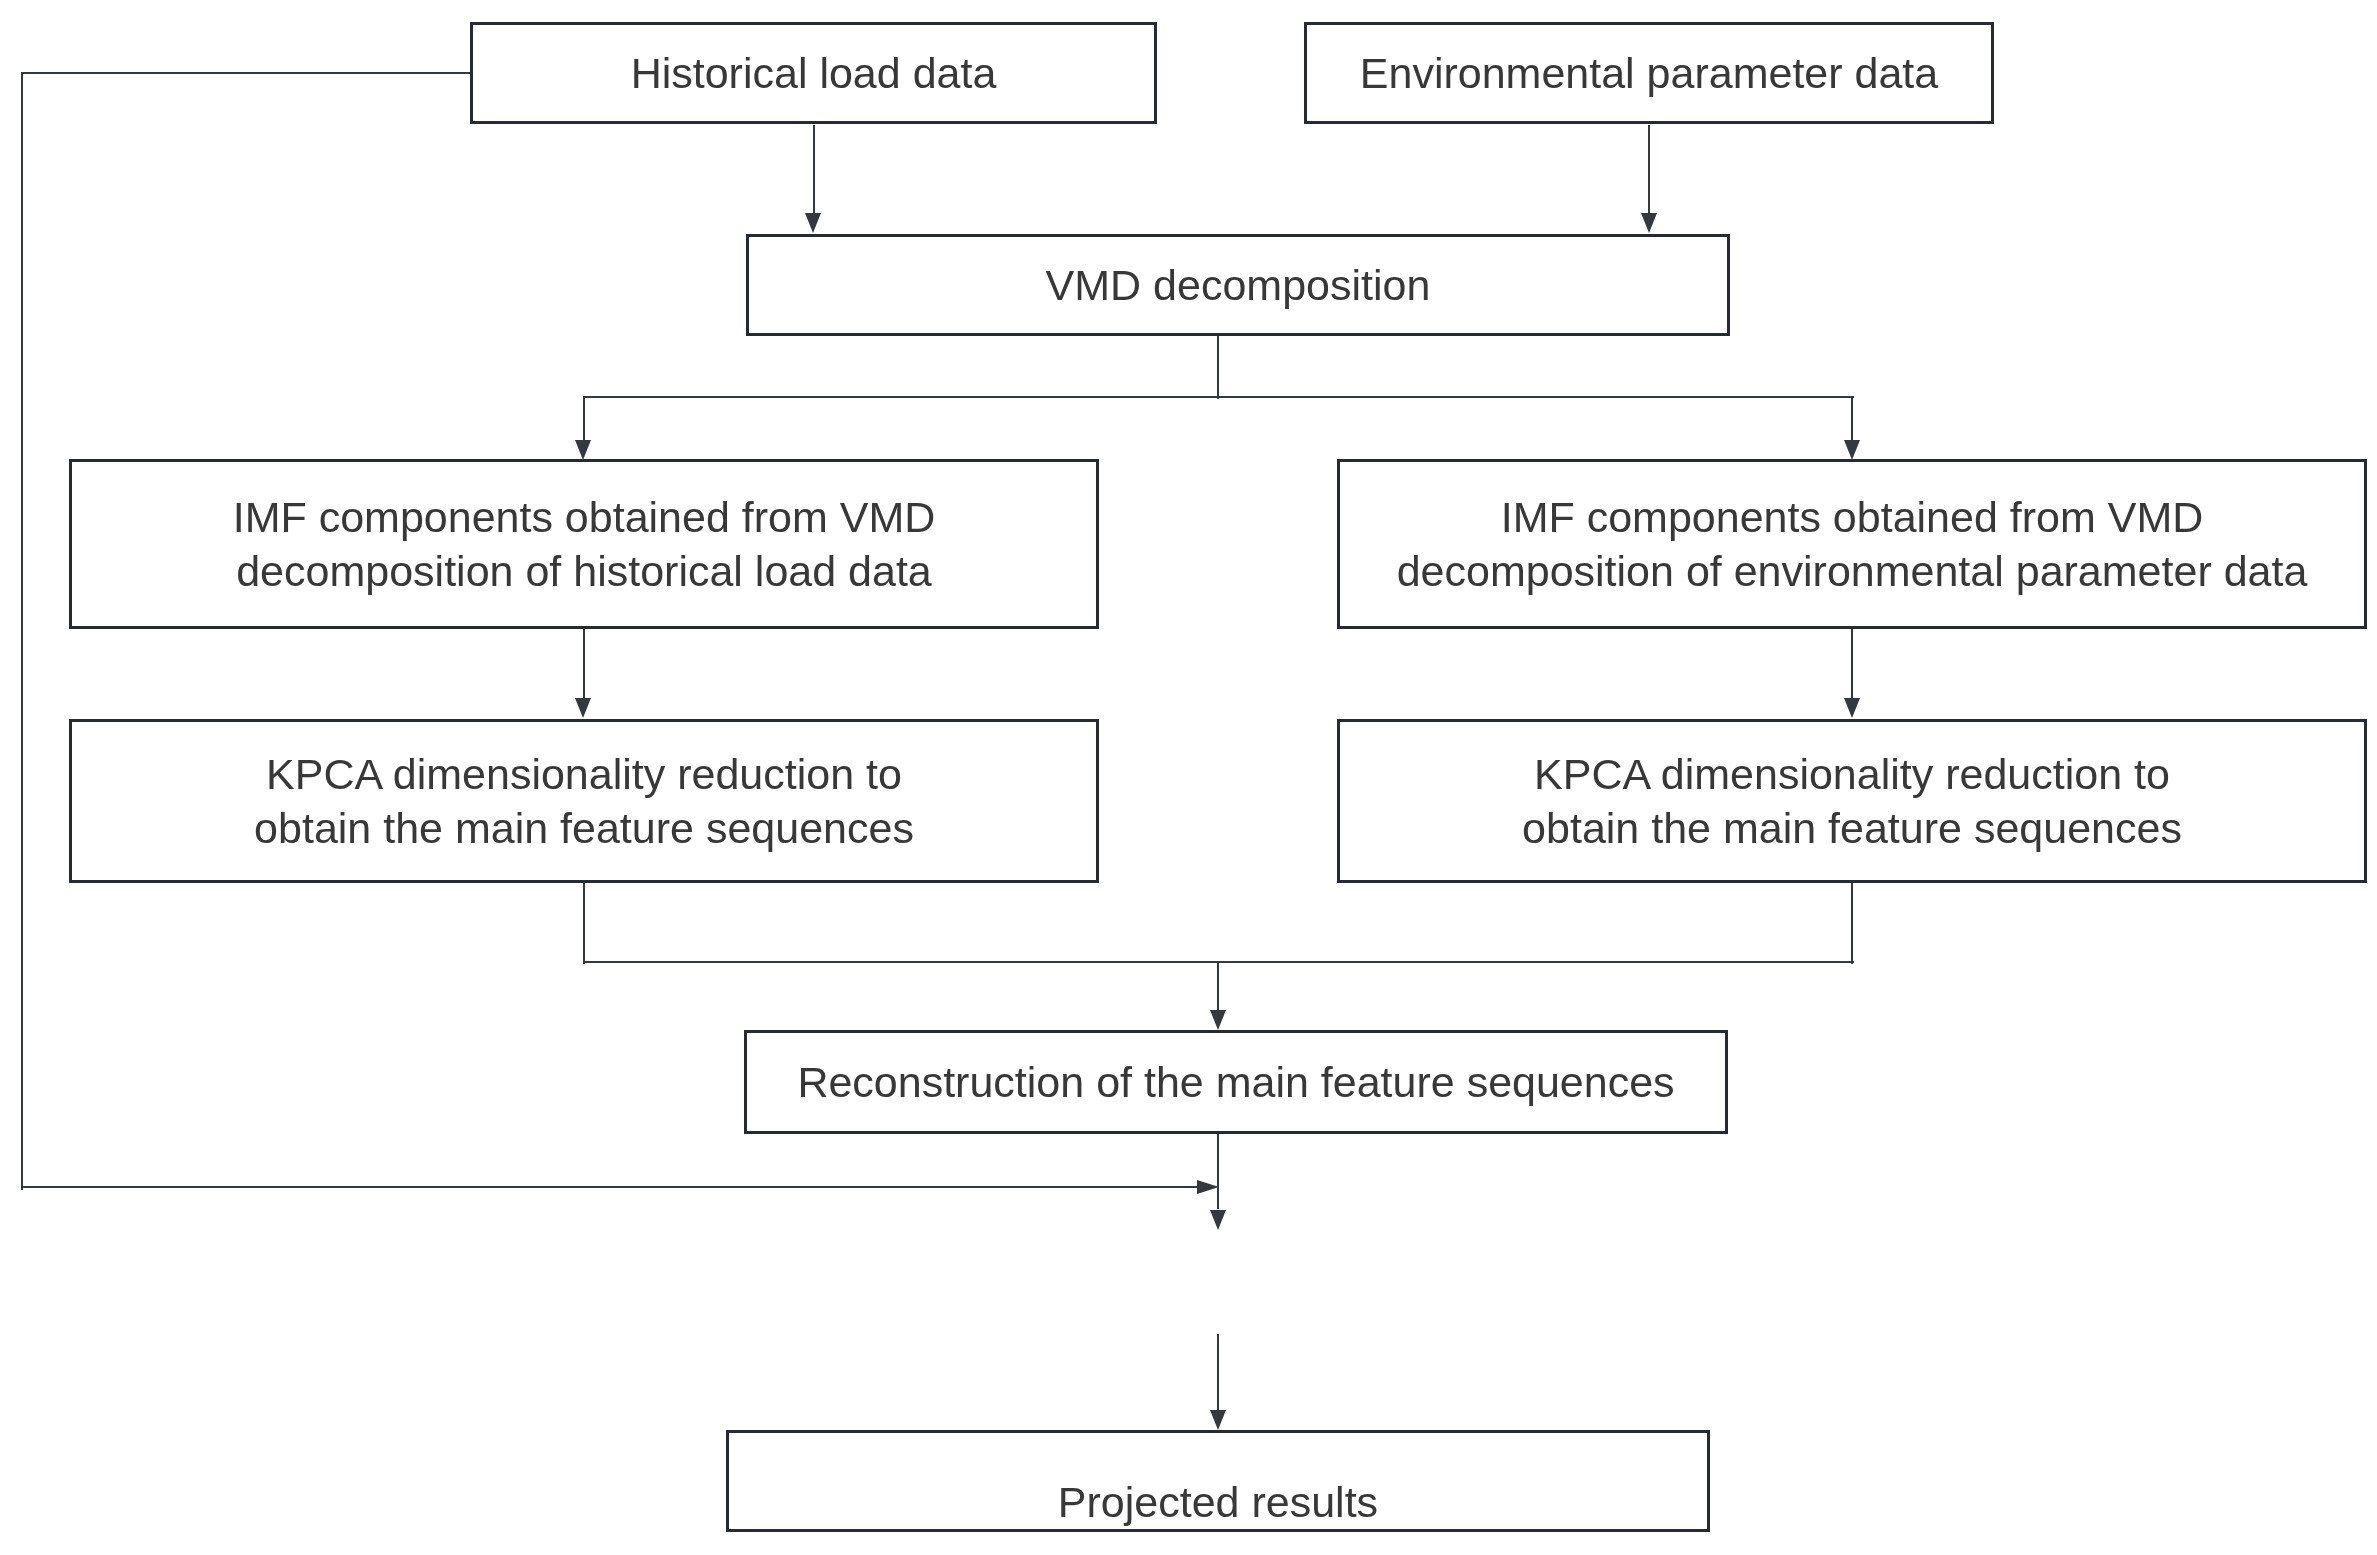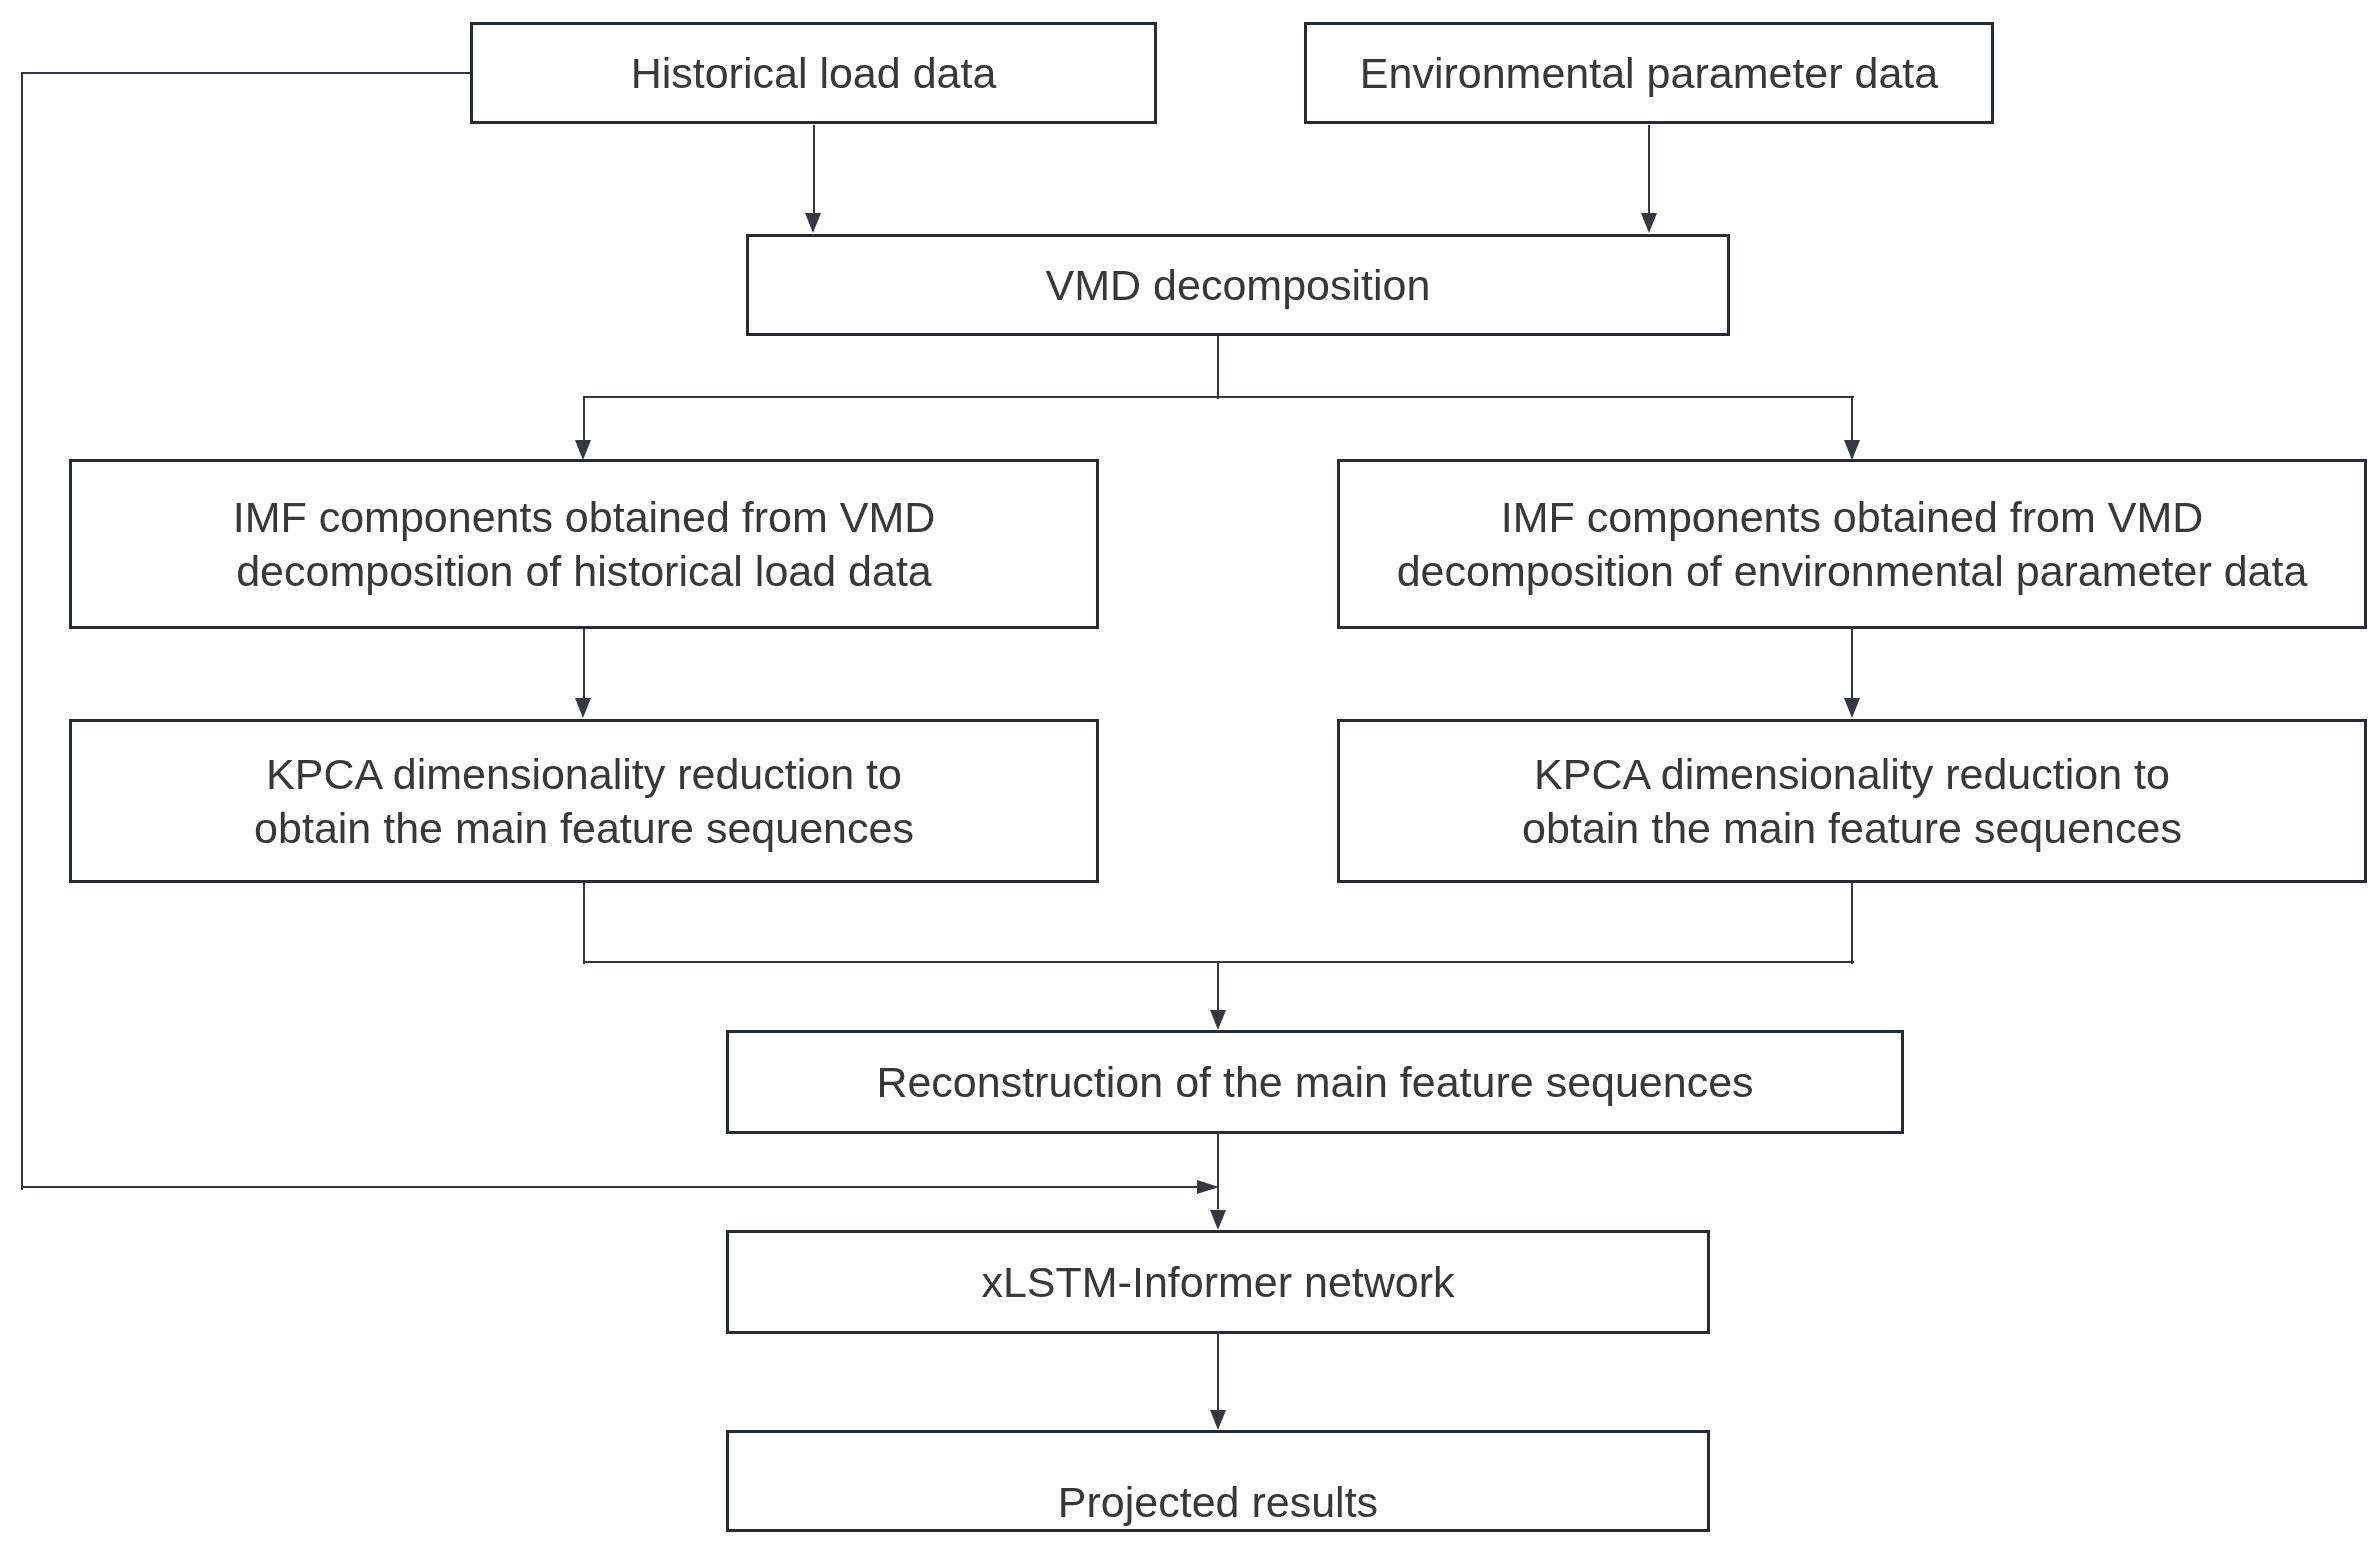--- a/index.html
+++ b/index.html
@@ -42,21 +42,21 @@
     border-left: 22.4px solid #34383f;
   }
   
   #b-historical     { left: 470px;  top: 22.4px;   width: 687px;  height: 102px; }
   #b-environmental  { left: 1304px; top: 22.4px;   width: 690px;  height: 102px; }
   #b-vmd            { left: 746px;  top: 234px;  width: 984px; height: 102px; }
   #b-imf-left       { left: 69px;   top: 459px;  width: 1030px; height: 170px; }
   #b-imf-right      { left: 1337px; top: 459px;  width: 1030px; height: 170px; }
   #b-kpca-left      { left: 69px;   top: 719px;  width: 1030px; height: 164px; }
   #b-kpca-right     { left: 1337px; top: 719px;  width: 1030px; height: 164px; }
-  #b-reconstruction { left: 726px;  top: 1030px; width: 1178px; height: 104px; }
+  #b-reconstruction { left: 744px;  top: 1030px; width: 984px; height: 104px; }
   #b-xlstm          { left: 726px;  top: 1230px; width: 984px; height: 104px; }
   #b-projected      { left: 726px;  top: 1430px; width: 984px; height: 102px; align-items: flex-end; }
 </style>
 </head>
 <body>
 
 <div class="canvas">
 
   <div class="box" id="b-environmental">
     <span class="inner">Environmental parameter data</span>
@@ -95,23 +95,20 @@
     <span class="inner">
       <span style="display:block">KPCA dimensionality reduction to</span>
       <span style="display:block">obtain the main feature sequences</span>
     </span>
   </div>
 
   <div class="box" id="b-reconstruction">
     <span class="inner">Reconstruction of the main feature sequences</span>
   </div>
 
-  <div class="box" id="b-xlstm">
-    <span class="inner">xLSTM-Informer network</span>
-  </div>
 
   <div class="box" id="b-projected">
     <span class="inner">Projected results</span>
   </div>
 
   <div class="vline" style="left:813px; top:125px; width:2.2px; height:89px;"></div>
   <div class="arrow-down" style="left:805px; top:213px;"></div>
 
   <div class="vline" style="left:1648px; top:125px; width:2.2px; height:89px;"></div>
   <div class="arrow-down" style="left:1641px; top:213px;"></div>

